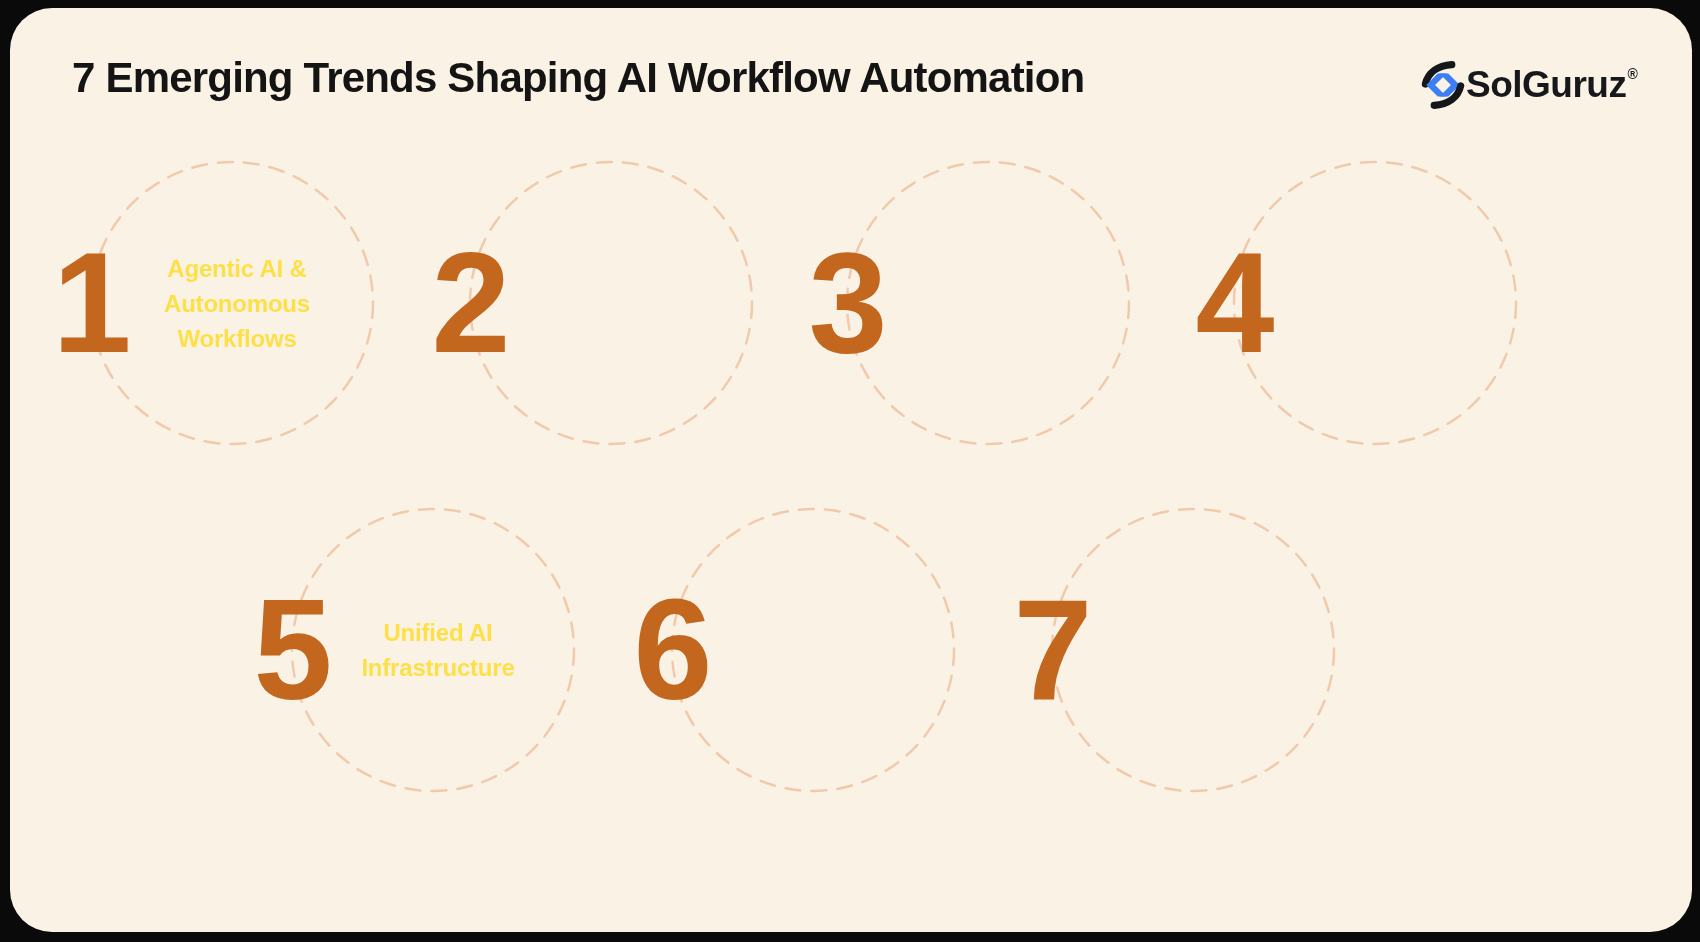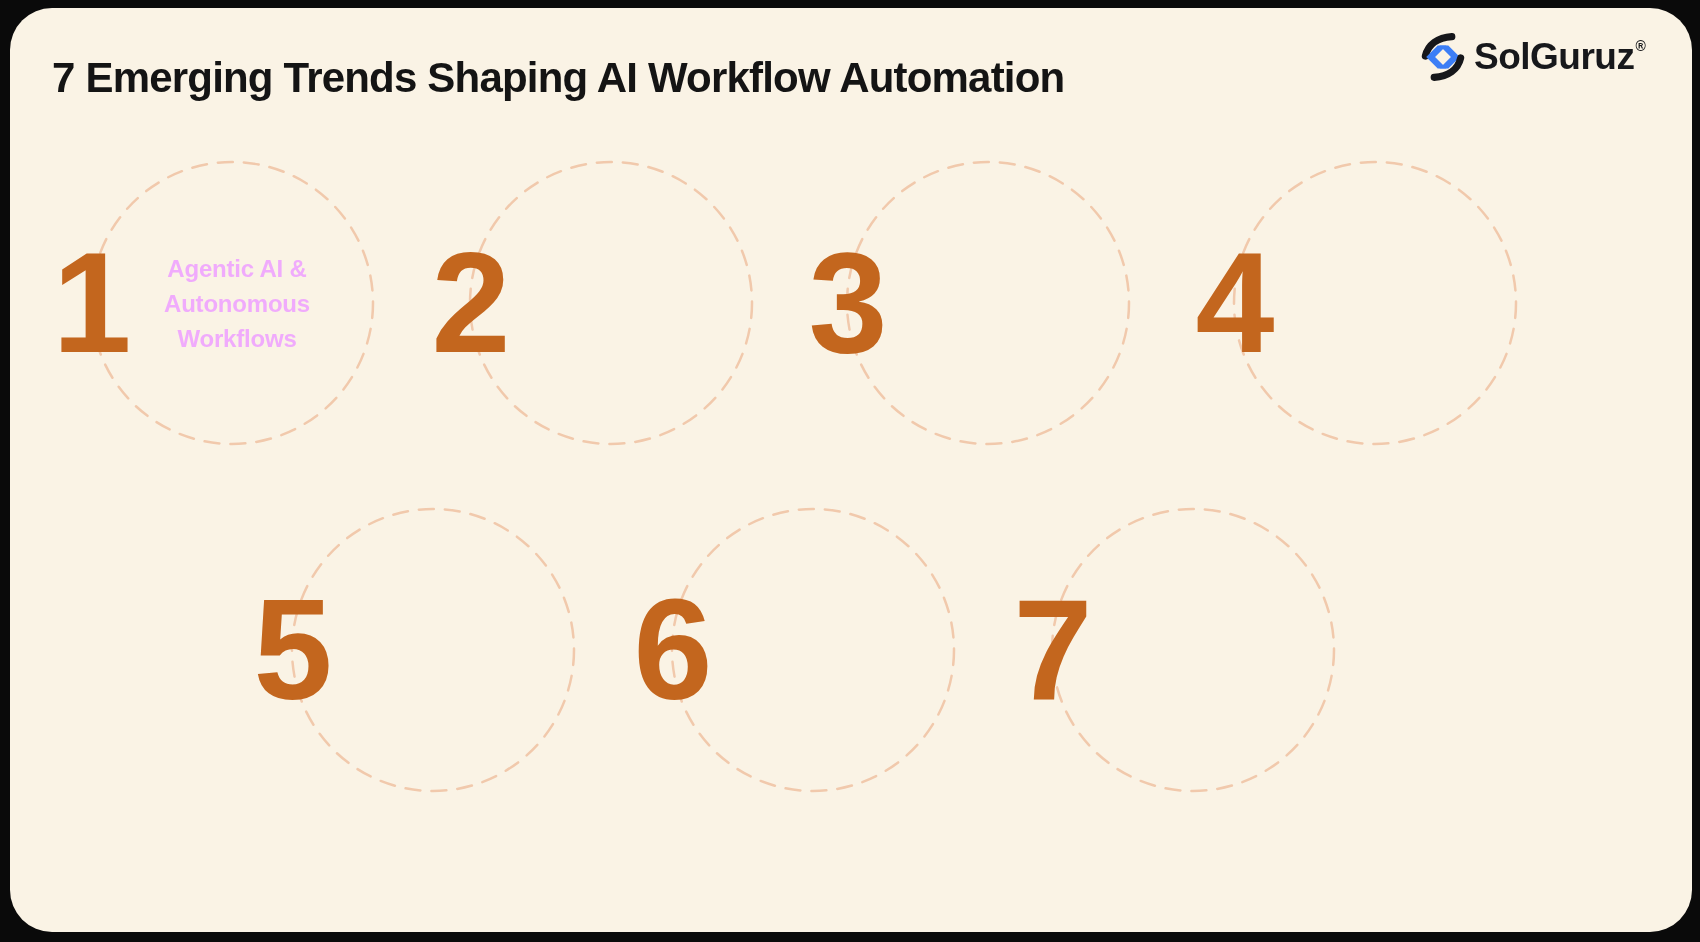--- a/index.html
+++ b/index.html
@@ -11,32 +11,31 @@
     overflow: hidden;
   }
   .card {
     position: absolute;
     left: 10px; top: 8px; right: 8px; bottom: 10px;
     background: #FAF3E5;
     border-radius: 42px;
   }
   .title {
     position: absolute;
-    left: 52px; top: 54px;
+    left: 72px; top: 54px;
     font-size: 42px;
     font-weight: 800;
     letter-spacing: -0.8px;
     color: #141414;
   }
   .brand {
     position: absolute;
-    left: 1420px; top: 31px;
+    left: 1420px; top: 59px;
     display: flex;
     align-items: center;
-    gap: 8px;
   }
   .brand-name {
     font-size: 37px;
     font-weight: 800;
     letter-spacing: -0.5px;
     color: #17181B;
   }
   .brand-name sup {
     font-size: 14px;
     font-weight: 700;
@@ -67,21 +66,21 @@
     position: absolute;
     left: 80px; top: 0;
     width: 250px; height: 320px;
     display: flex;
     align-items: center;
     justify-content: center;
     text-align: center;
     font-size: 24px;
     font-weight: 700;
     line-height: 35px;
-    color: #f0abfc;
+    color: #fde047;
     white-space: pre-line;
     letter-spacing: -0.2px;
   }
   
   .trend-1 { left: 32px;   top: 143px; }
   .trend-2 { left: 411px;  top: 143px; }
   .trend-3 { left: 788px;  top: 143px; }
   .trend-4 { left: 1175px; top: 143px; }
   .trend-5 { left: 233px;  top: 490px; }
   .trend-6 { left: 613px;  top: 490px; }
@@ -133,20 +132,22 @@
     <circle cx="143" cy="143" r="141" fill="none" stroke="#F1C9AC" stroke-width="2.5" stroke-dasharray="15 11" stroke-linecap="round"></circle>
   </svg>
   <div class="num">4</div>
 </div>
 
 <div class="trend trend-5">
   <svg class="ring" width="286" height="286" aria-hidden="true">
     <circle cx="143" cy="143" r="141" fill="none" stroke="#F1C9AC" stroke-width="2.5" stroke-dasharray="15 11" stroke-linecap="round"></circle>
   </svg>
   <div class="num">5</div>
+  <div class="label">Unified AI
+Infrastructure</div>
 </div>
 
 <div class="trend trend-6">
   <svg class="ring" width="286" height="286" aria-hidden="true">
     <circle cx="143" cy="143" r="141" fill="none" stroke="#F1C9AC" stroke-width="2.5" stroke-dasharray="15 11" stroke-linecap="round"></circle>
   </svg>
   <div class="num">6</div>
 </div>
 
 <div class="trend trend-7">

